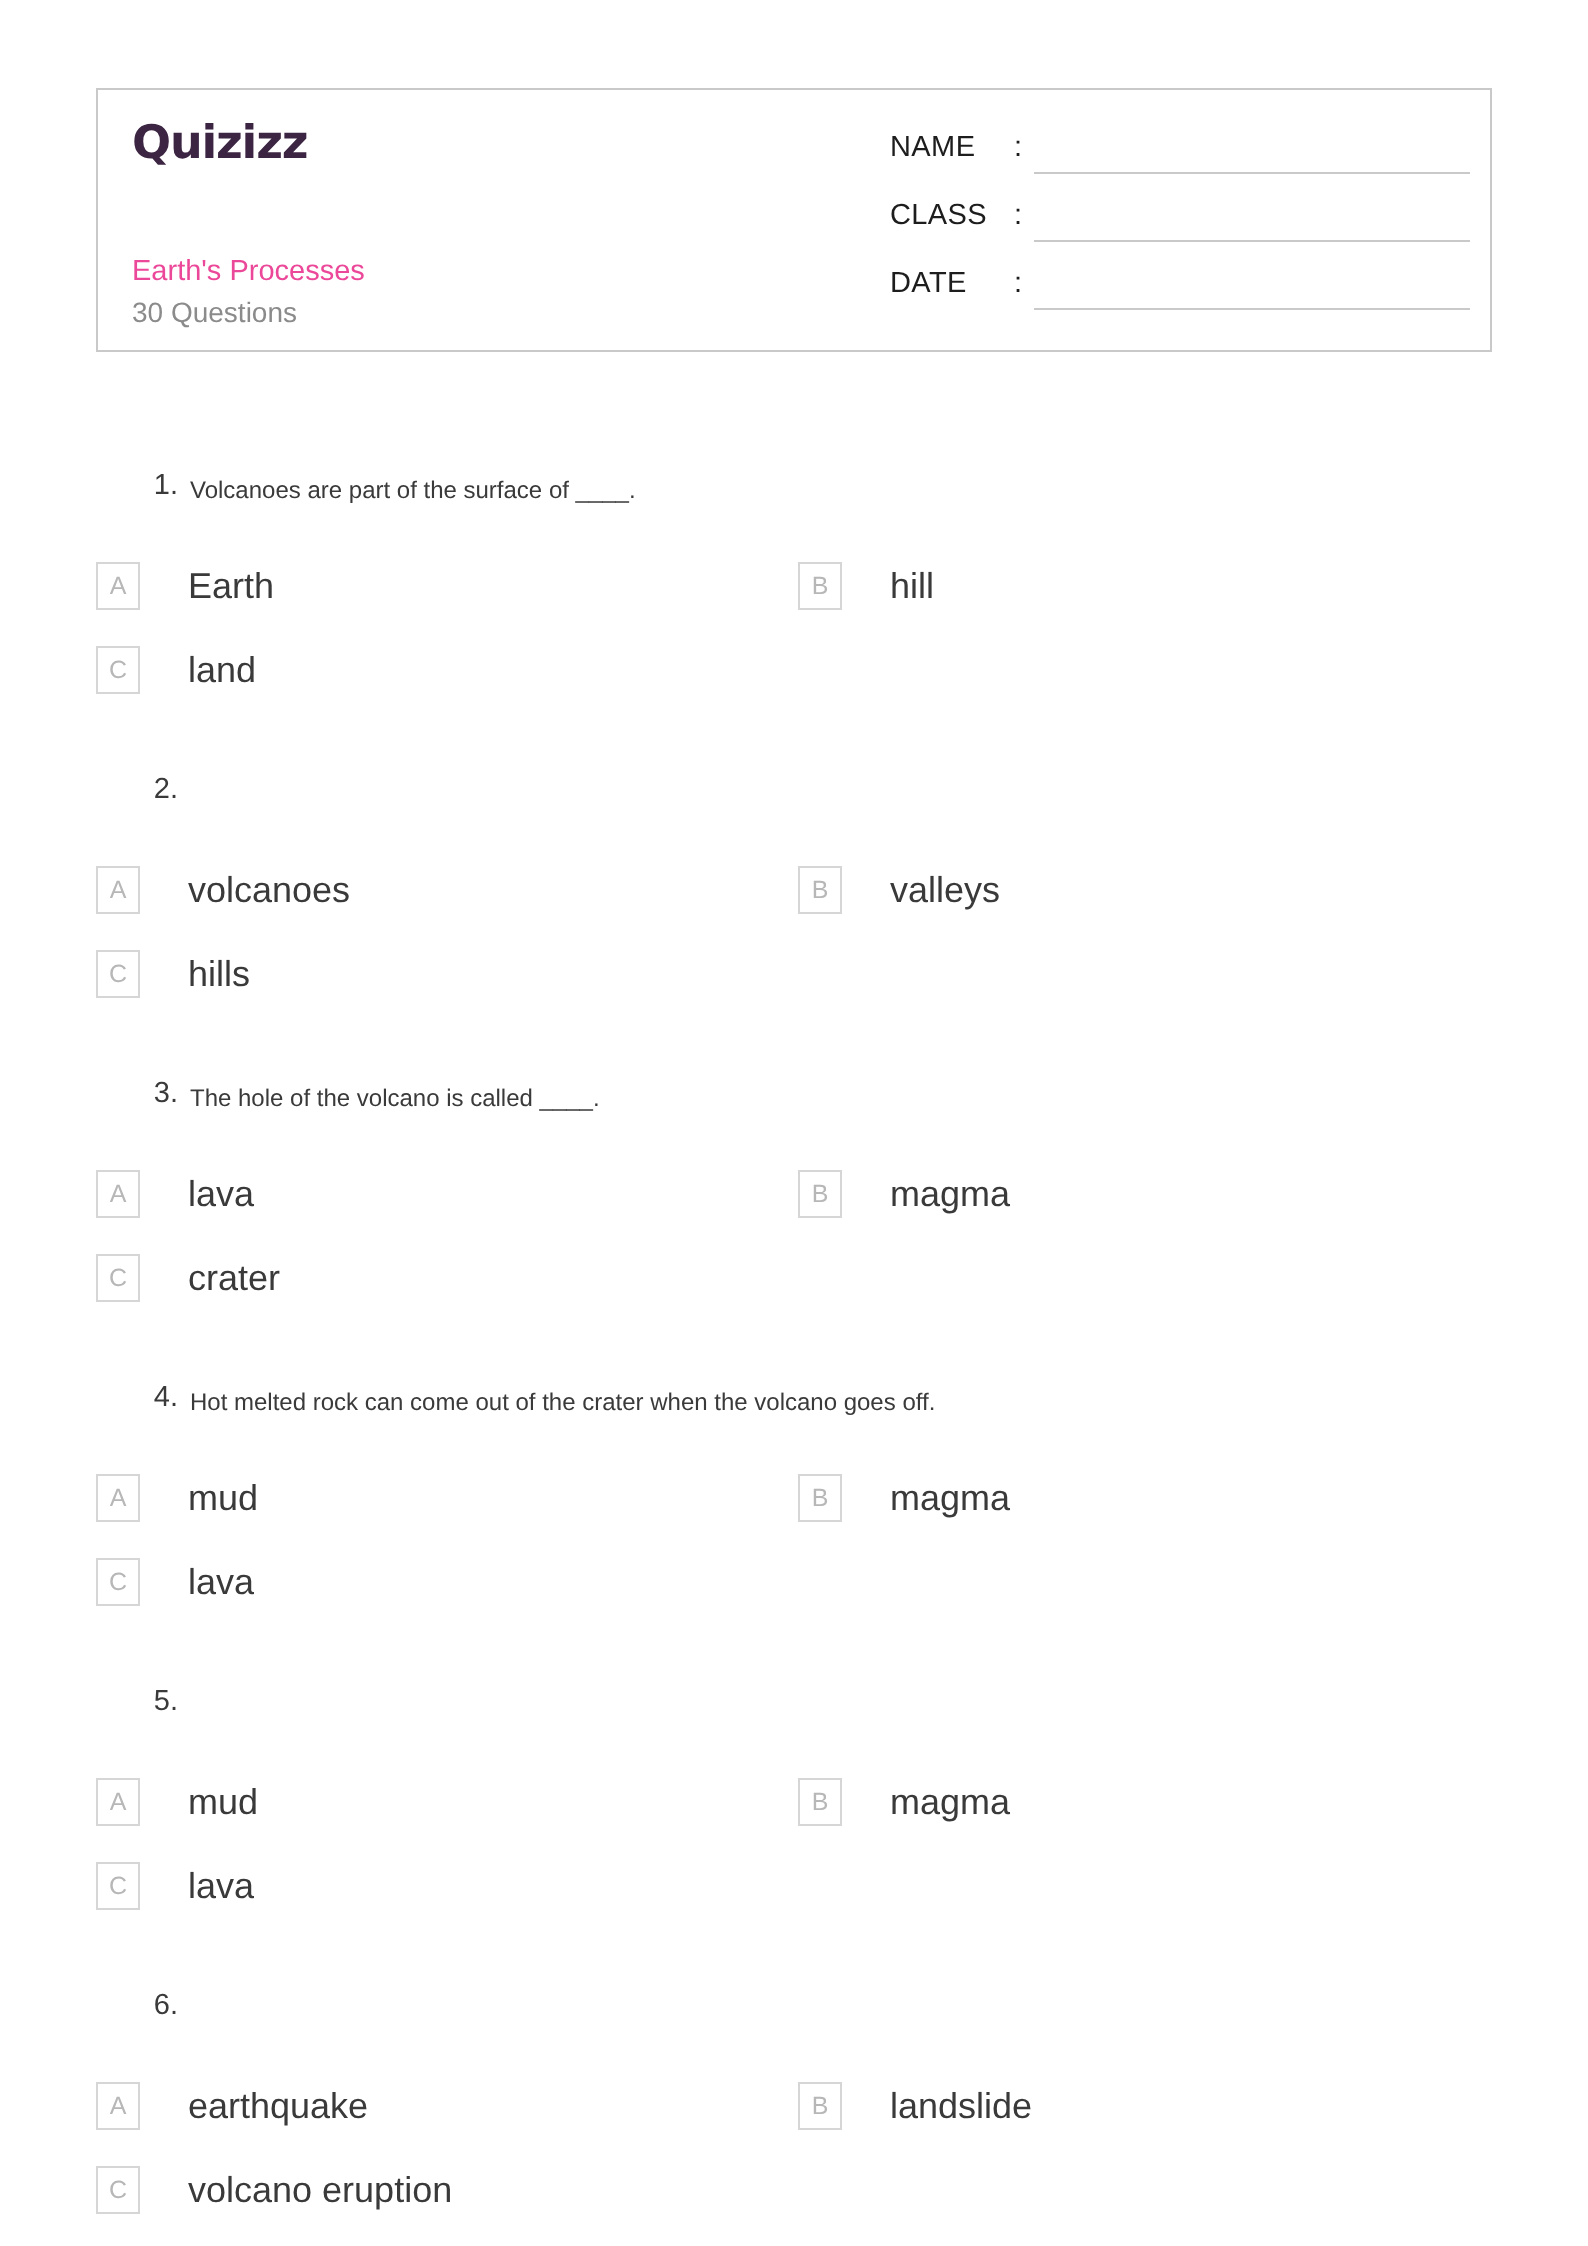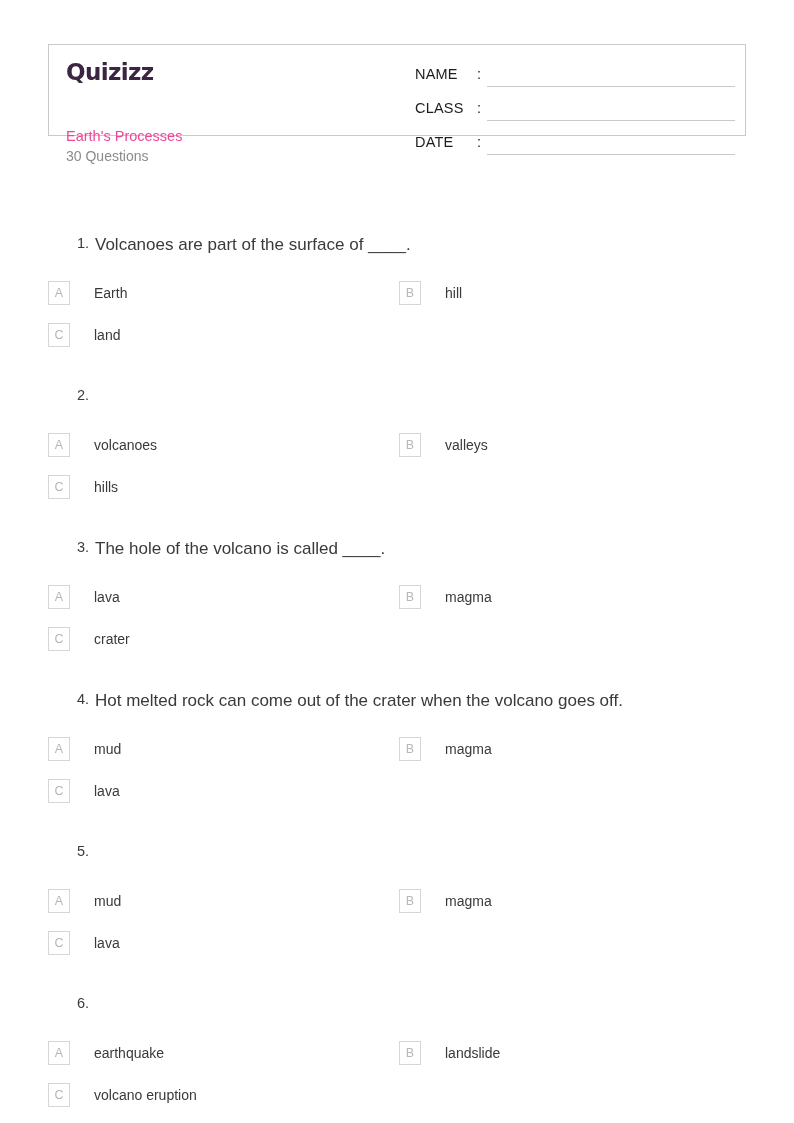--- a/index.html
+++ b/index.html
@@ -15,21 +15,21 @@
     overflow: hidden;
     position: relative;
   }
 
   
   .header-card {
     position: absolute;
     left: 48px;
     top: 44px;
     width: 698px;
-    height: 92px;
+    height: 132px;
     border: 1px solid #c9c9c9;
     box-sizing: border-box;
     background: #fff;
     text-decoration: underline;
   }
   .header-left {
     position: absolute;
     left: 14px;
     top: 0;
     width: 340px;
@@ -67,20 +67,21 @@
 
   .header-right {
     position: absolute;
     left: 366px;
     top: 18px;
     width: 320px;
   }
   .field-row {
     position: relative;
     height: 34px;
+    margin-left: 30px;
   }
   .field-label {
     position: absolute;
     left: 0;
     top: 3px;
     width: 62px;
     font-size: 14.5px;
     color: #1d1d1d;
     letter-spacing: 0.2px;
     white-space: nowrap;
@@ -123,21 +124,21 @@
     width: 28px;
     text-align: right;
     font-size: 14.5px;
     color: #3a3a3a;
   }
   .q-text {
     position: absolute;
     left: 47px;
     top: 3px;
     right: 0;
-    font-size: 17px;
+    font-size: 12px;
     color: #3a3a3a;
     line-height: 20px;
   }
   .options {
     position: relative;
     margin-top: 19px;
   }
   .option-row {
     position: relative;
     height: 42px;
@@ -159,21 +160,21 @@
     box-sizing: border-box;
     font-size: 12.5px;
     color: #b7b7b7;
     text-align: center;
     line-height: 22px;
   }
   .opt-text {
     position: absolute;
     left: 46px;
     top: 1px;
-    font-size: 14px;
+    font-size: 18px;
     color: #3a3a3a;
     line-height: 22px;
     white-space: nowrap;
   }
 </style>
 </head>
 <body>
 
 <div class="header-card">
 

